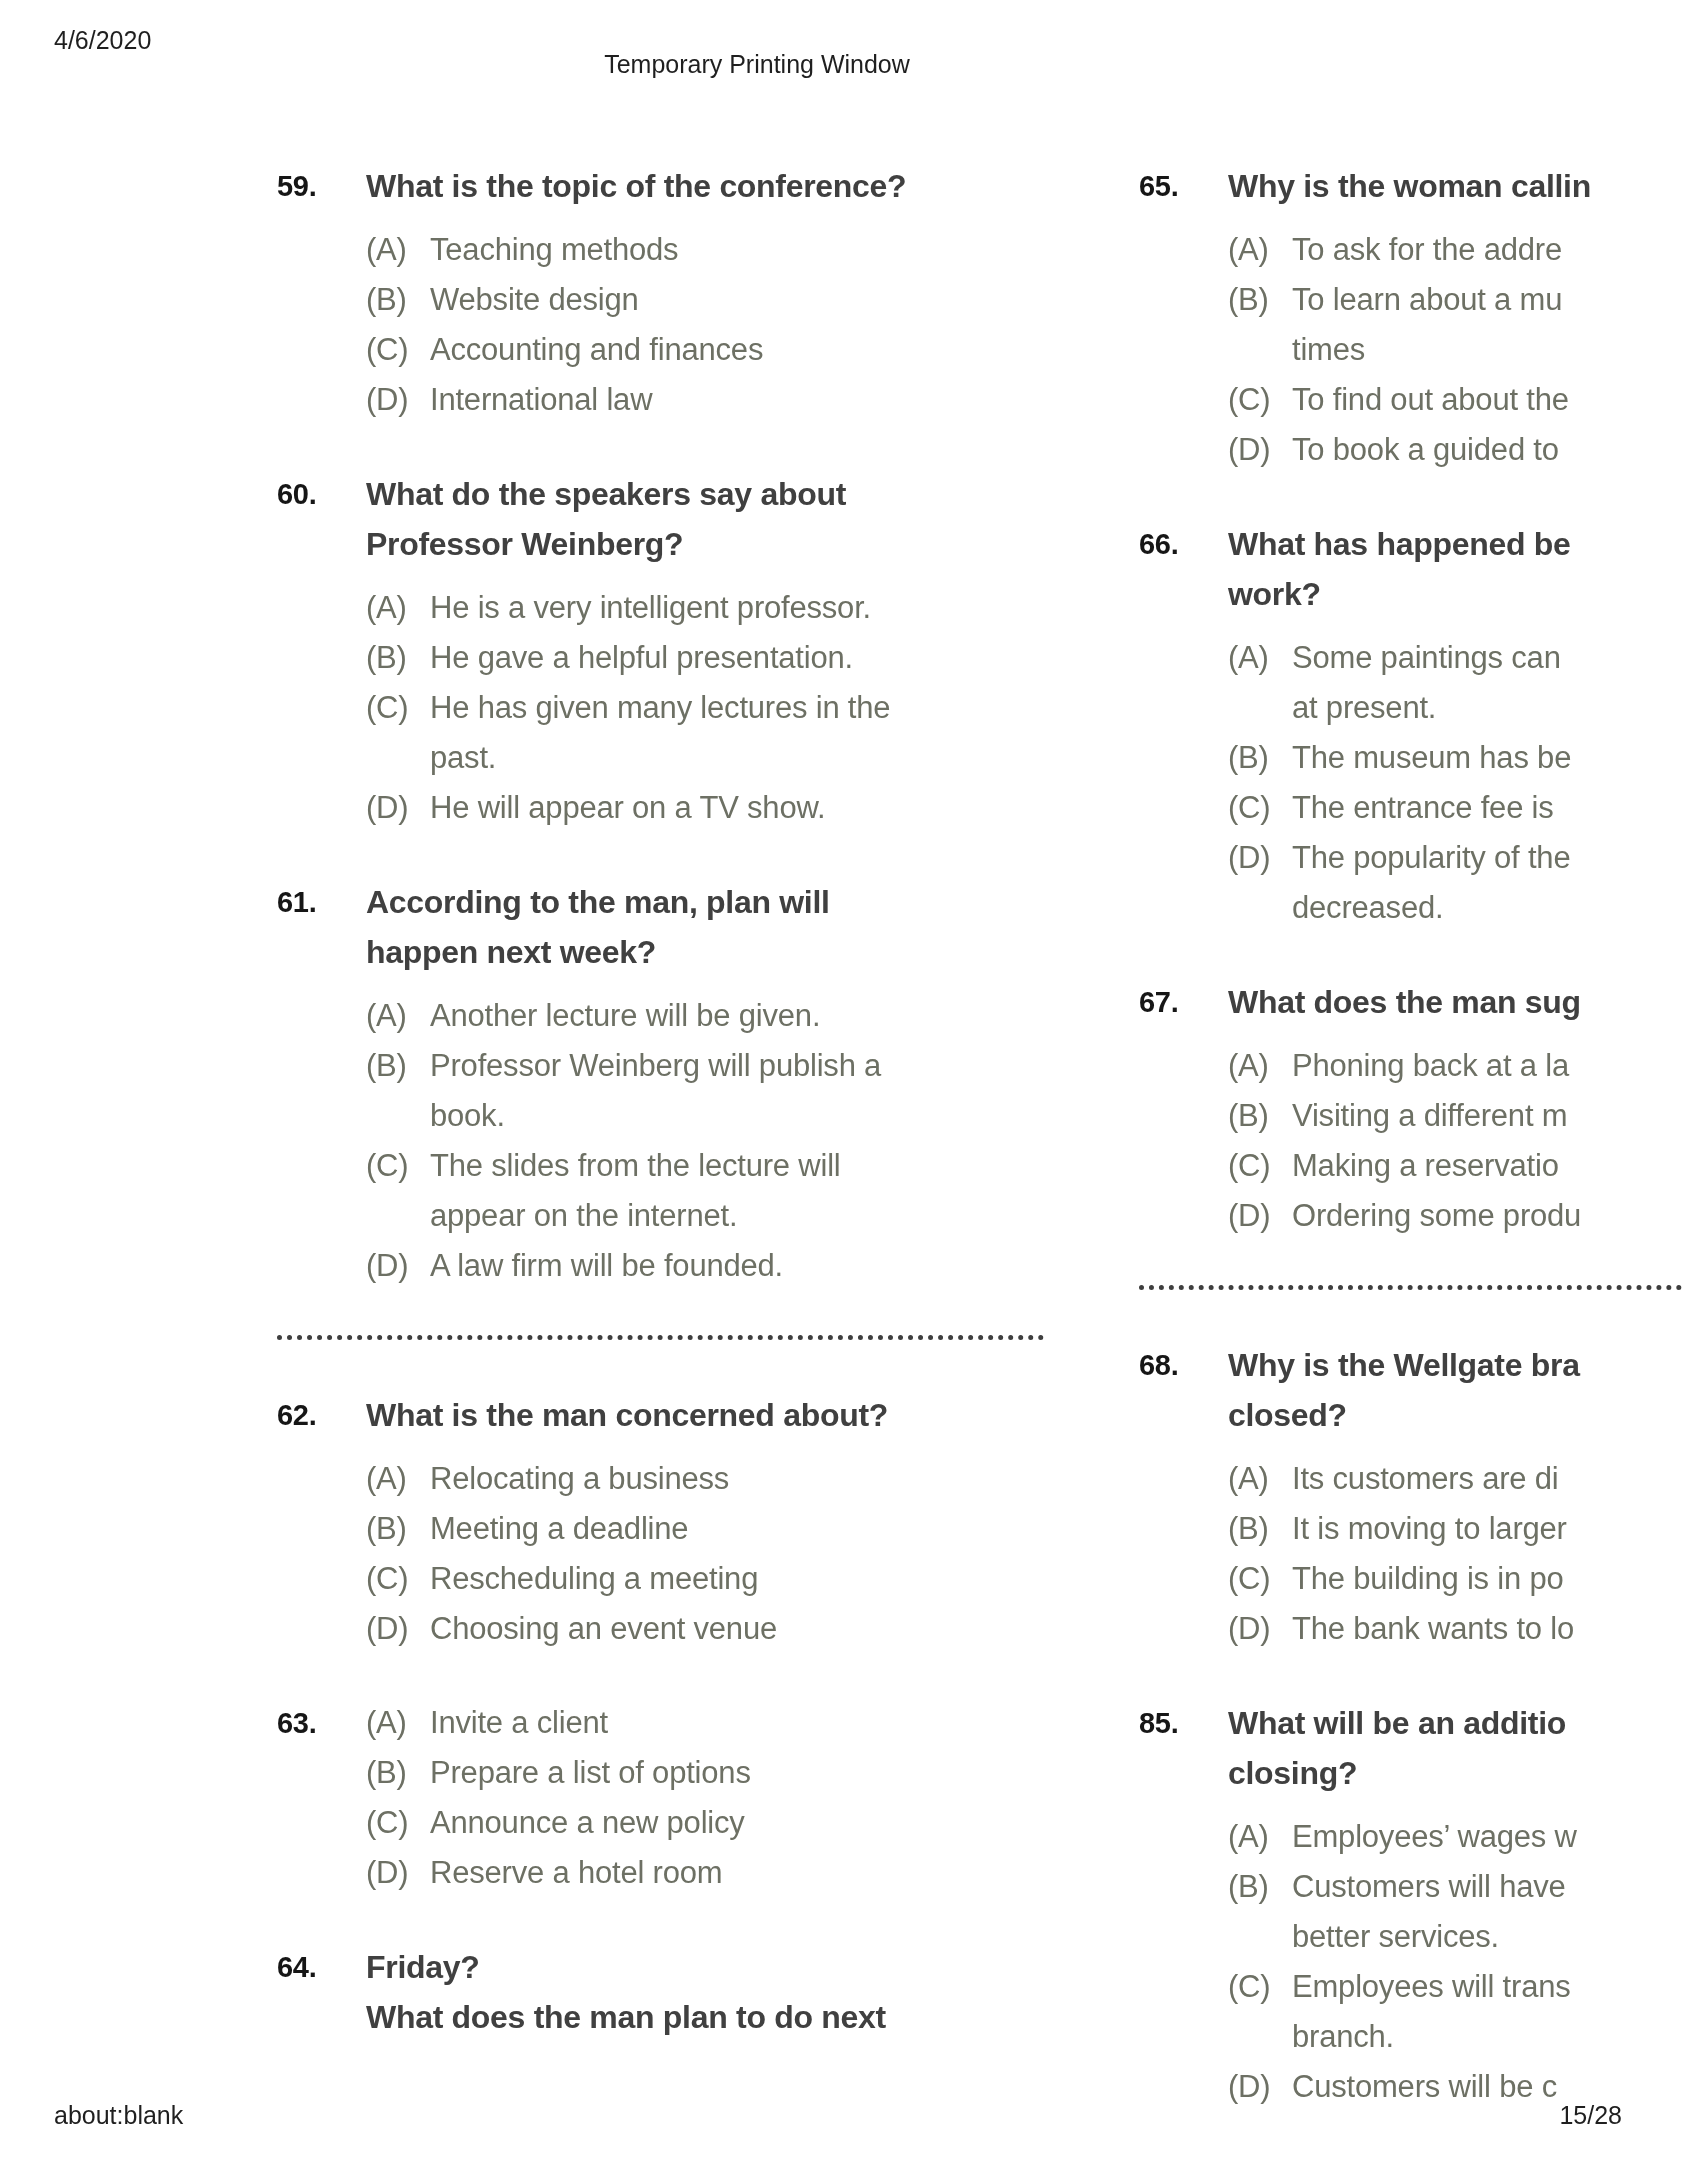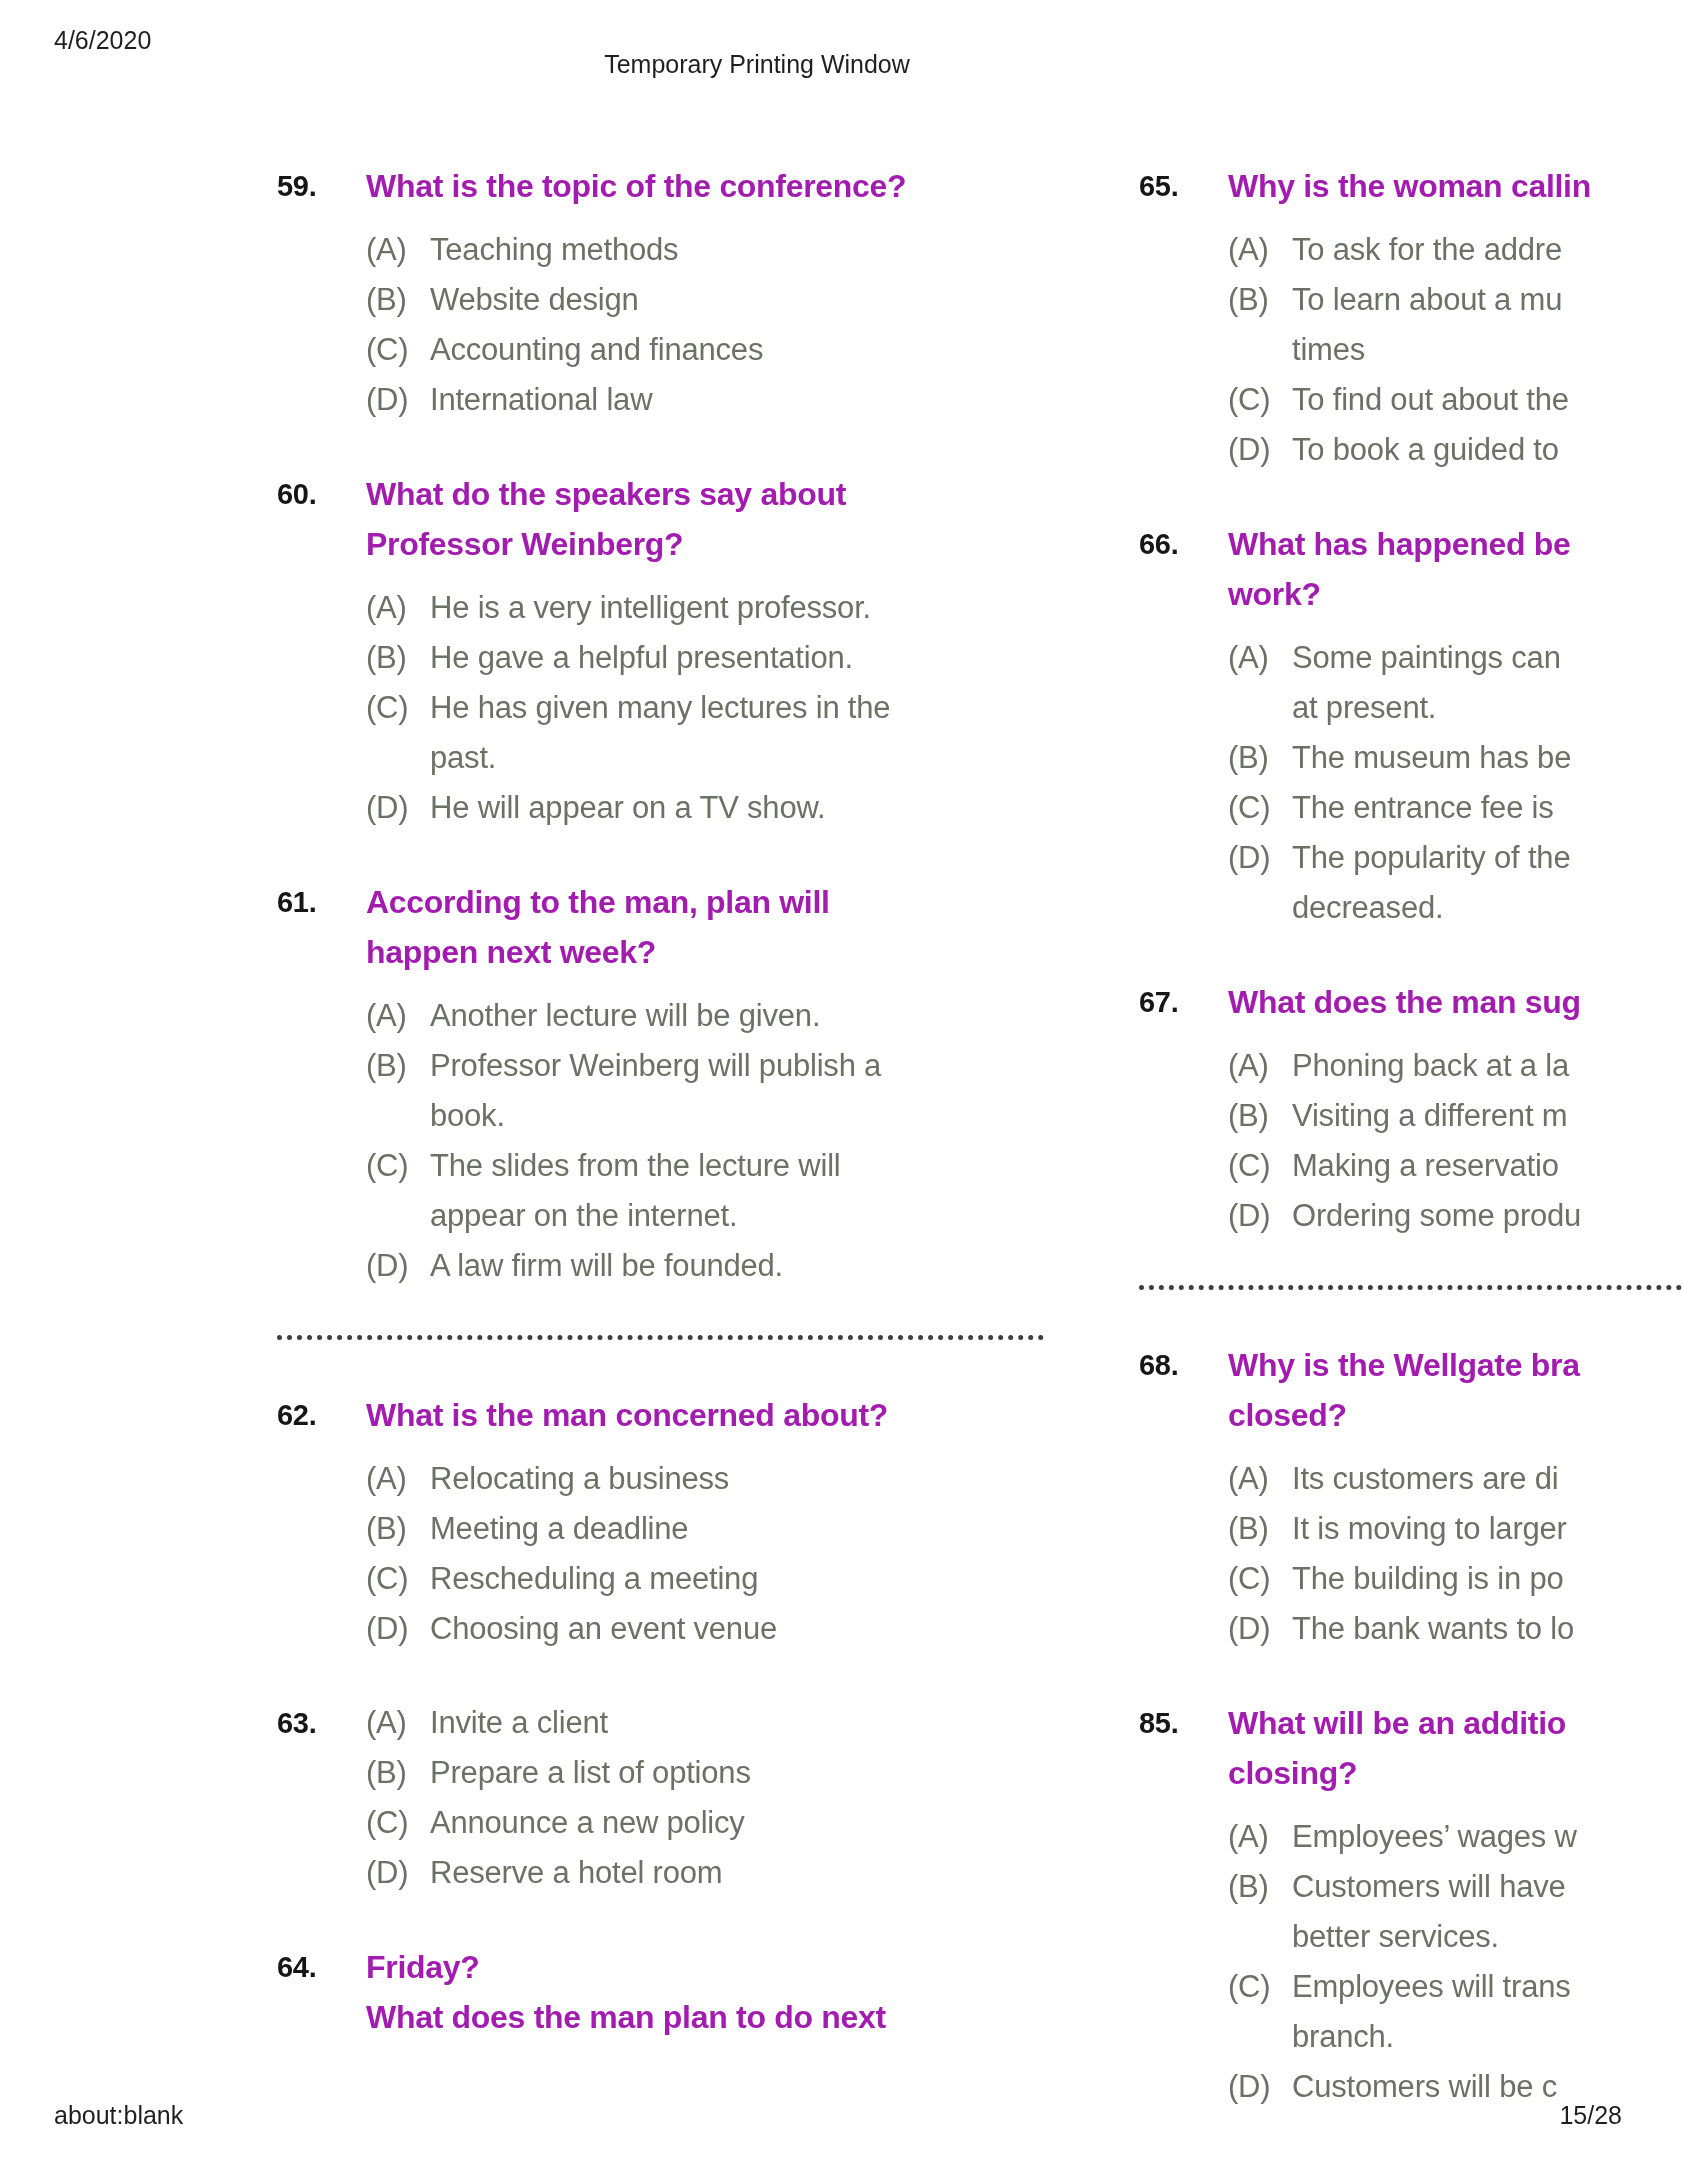--- a/index.html
+++ b/index.html
@@ -28,21 +28,21 @@
   .qblock { position: relative; margin-top: 44px; }
   .qblock:first-child { margin-top: 0; }
 
   .qnum {
     position: absolute; left: 0; top: 0;
     font-weight: bold; font-size: 29px; line-height: 50px; color: #161616;
     letter-spacing: -0.3px;
   }
   .prompt-line {
     padding-left: 89px; white-space: nowrap;
-    font-weight: bold; font-size: 32px; line-height: 50px; color: #a21caf;
+    font-weight: bold; font-size: 32px; line-height: 50px; color: #404040;
     letter-spacing: -0.3px;
   }
   .opts { margin-top: 14px; }
   .opt-line {
     position: relative; padding-left: 153px; white-space: nowrap;
     font-size: 31px; line-height: 50px; color: #6d7064;
     letter-spacing: -0.2px;
   }
   .opt-label { position: absolute; left: 89px; top: 0; }
 

